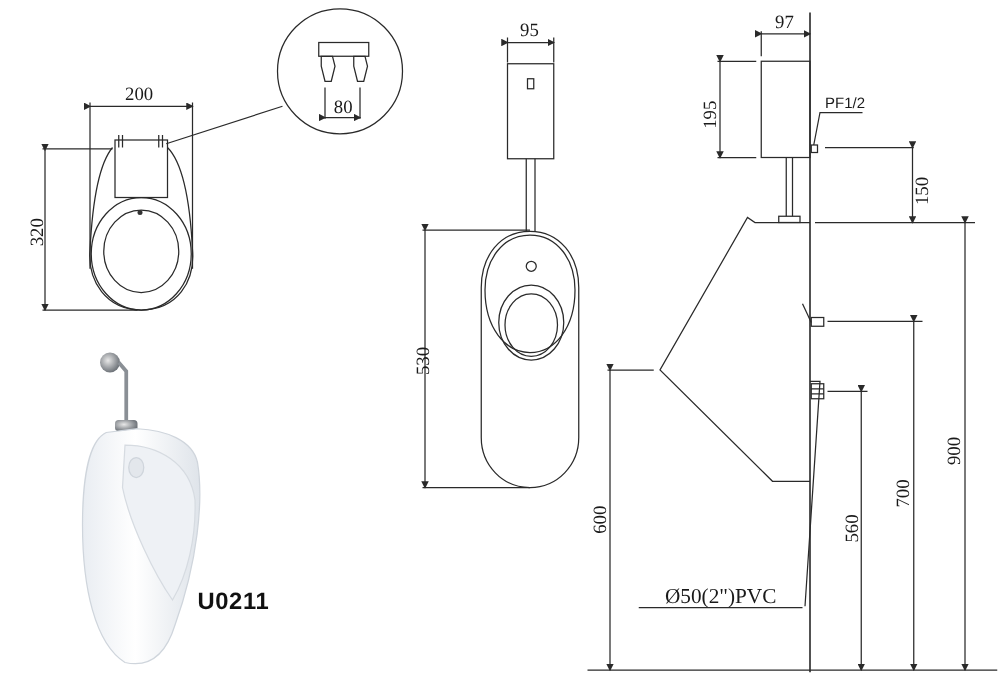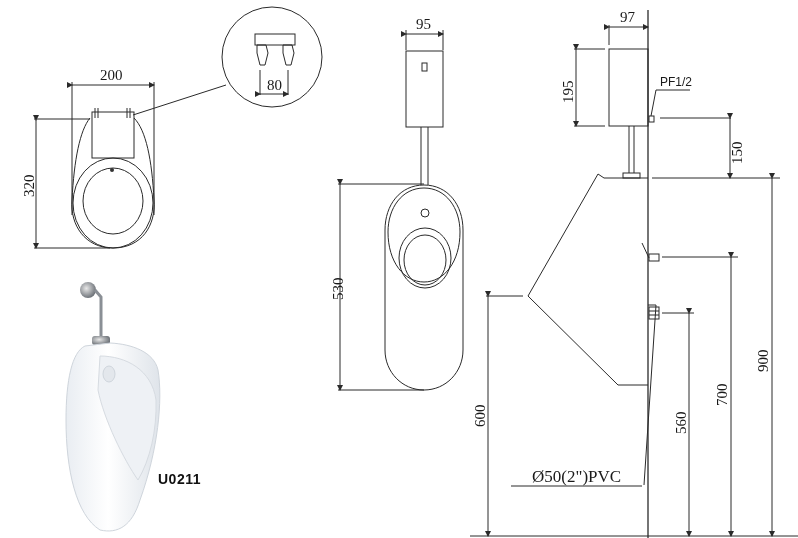--- a/index.html
+++ b/index.html
@@ -2,21 +2,21 @@
 <html><head>
 <meta charset="utf-8">
 <style>
   html, body { margin:0; padding:0; background:#ffffff; }
   body { width:798px; height:538px; position:relative; overflow:hidden; font-family:"Liberation Serif", serif; }
   svg { position:absolute; left:0; top:0; }
   .ln { stroke:#2a2a2a; stroke-width:1; fill:none; }
   .ln2 { stroke:#2a2a2a; stroke-width:1.3; fill:none; }
   .dim { font-family:"Liberation Serif", serif; font-size:15px; fill:#1a1a1a; }
   .lbl { font-family:"Liberation Sans", sans-serif; font-size:12px; fill:#1a1a1a; }
-  .model { position:absolute; left:158px; top:471px; font-family:"Liberation Sans", sans-serif; font-weight:bold; font-size:14px; color:#111; letter-spacing:0.5px; }
+  .model { position:absolute; left:158px; top:471px; font-family:"Liberation Sans", sans-serif; font-weight:bold; font-size:19px; color:#111; letter-spacing:0.5px; }
 </style>
 </head>
 <body>
 
 <svg width="798" height="538" viewBox="0 0 798 538">
   <defs>
     <marker id="ar" markerWidth="6" markerHeight="6" refX="5" refY="3" orient="auto">
       <path d="M0,0 L6,3 L0,6" fill="#2a2a2a"></path>
     </marker>
   </defs>

